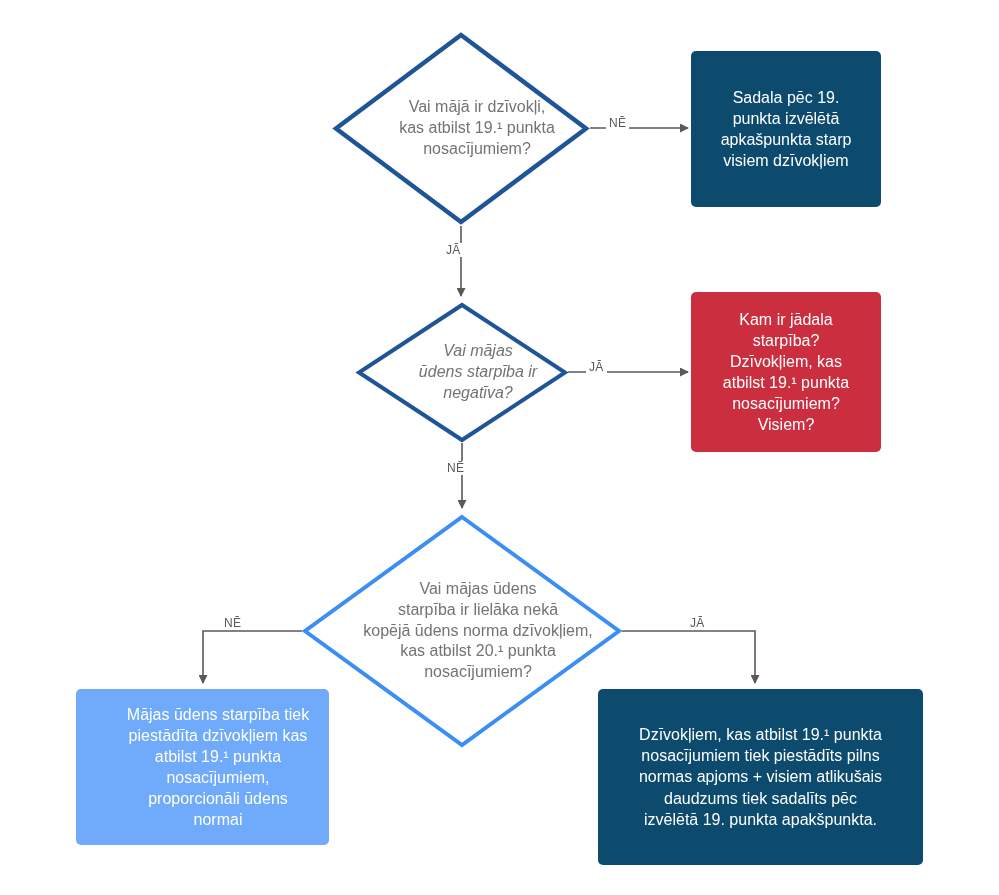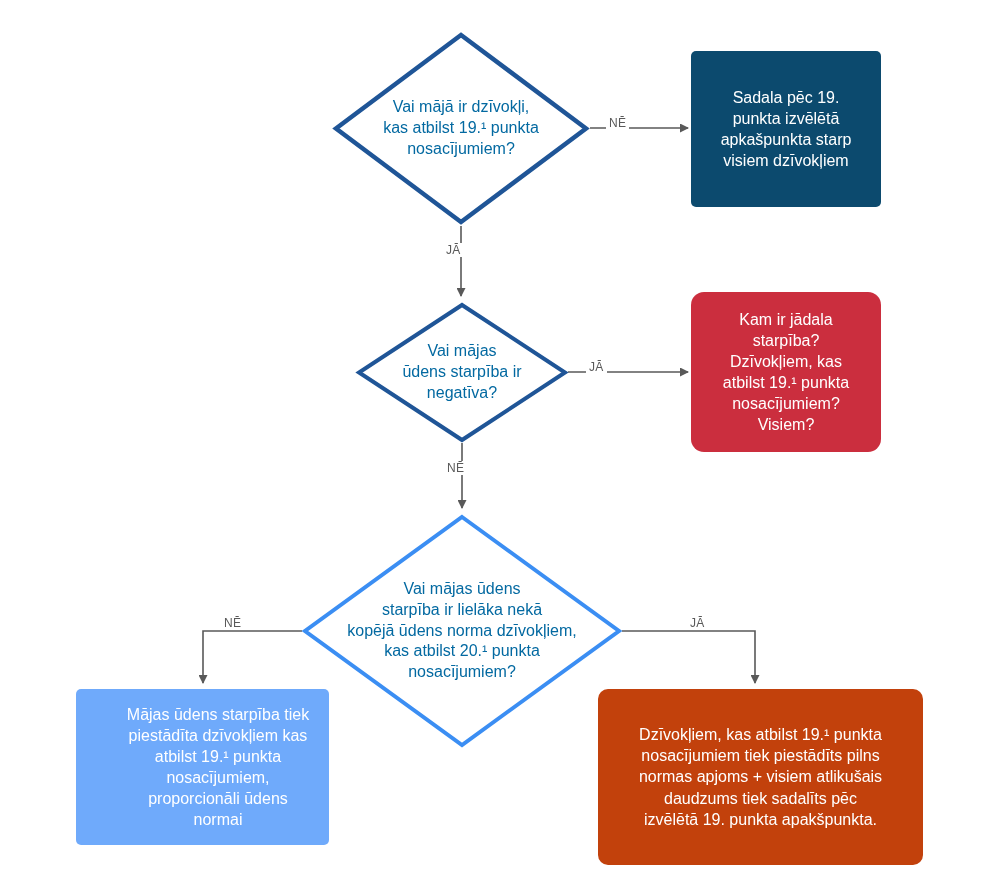--- a/index.html
+++ b/index.html
@@ -31,29 +31,29 @@
     position: absolute;
   }
   .diamond svg {
     position: absolute;
     left: 0;
     top: 0;
     overflow: visible;
   }
   .diamond .dtext {
     position: absolute;
-    left: 0;
+    left: 16px;
     top: 0;
     width: 100%;
     height: 100%;
     display: flex;
     align-items: center;
     justify-content: center;
     text-align: center;
-    color: #0369a1;
+    color: #737373;
     line-height: 1.30;
     white-space: pre-line;
     pointer-events: none;
   }
   
   .box {
     position: absolute;
     box-sizing: border-box;
     border-radius: 5px;
     display: flex;
@@ -127,27 +127,27 @@
     <span>Sadala pēc 19.
 punkta izvēlētā
 apkašpunkta starp
 visiem dzīvokļiem</span>
   </div>
 
   <div class="diamond" style="left:356px; top:302px; width:212px; height:141px;">
     <svg width="212" height="141" viewBox="0 0 212 141" xmlns="http://www.w3.org/2000/svg">
       <polygon points="106,3 209,70.5 106,138 3,70.5" fill="#ffffff" stroke="#1f5597" stroke-width="4" stroke-linejoin="miter"></polygon>
     </svg>
-    <div class="dtext" style="font-size:16px;">Vai mājas
+    <div class="dtext" style="font-size:16px;font-style:italic;">Vai mājas
 ūdens starpība ir
 negatīva?</div>
   </div>
 
   <div class="box" style="left:691px; top:292px; width:190px; height:160px;
-              background:#cb2e3e; font-size:16px;border-radius:13px;">
+              background:#cb2e3e; font-size:16px;">
     <span>Kam ir jādala
 starpība?
 Dzīvokļiem, kas
 atbilst 19.¹ punkta
 nosacījumiem?
 Visiem?</span>
   </div>
 
   <div class="diamond" style="left:302px; top:514px; width:320px; height:234px;">
     <svg width="320" height="234" viewBox="0 0 320 234" xmlns="http://www.w3.org/2000/svg">
@@ -164,21 +164,21 @@
               background:#6faafb; font-size:16px;padding-left:41px;">
     <span>Mājas ūdens starpība tiek
 piestādīta dzīvokļiem kas
 atbilst 19.¹ punkta
 nosacījumiem,
 proporcionāli ūdens
 normai</span>
   </div>
 
   <div class="box" style="left:598px; top:689px; width:325px; height:176px;
-              background:#c2410c; font-size:16px;border-radius:10px;">
+              background:#0c4a6e; font-size:16px;">
     <span>Dzīvokļiem, kas atbilst 19.¹ punkta
 nosacījumiem tiek piestādīts pilns
 normas apjoms + visiem atlikušais
 daudzums tiek sadalīts pēc
 izvēlētā 19. punkta apakšpunkta.</span>
   </div>
 
   <div class="edge-label" style="left:606px; top:116px;">NĒ</div>
 
   <div class="edge-label" style="left:443px; top:243px;">JĀ</div>

